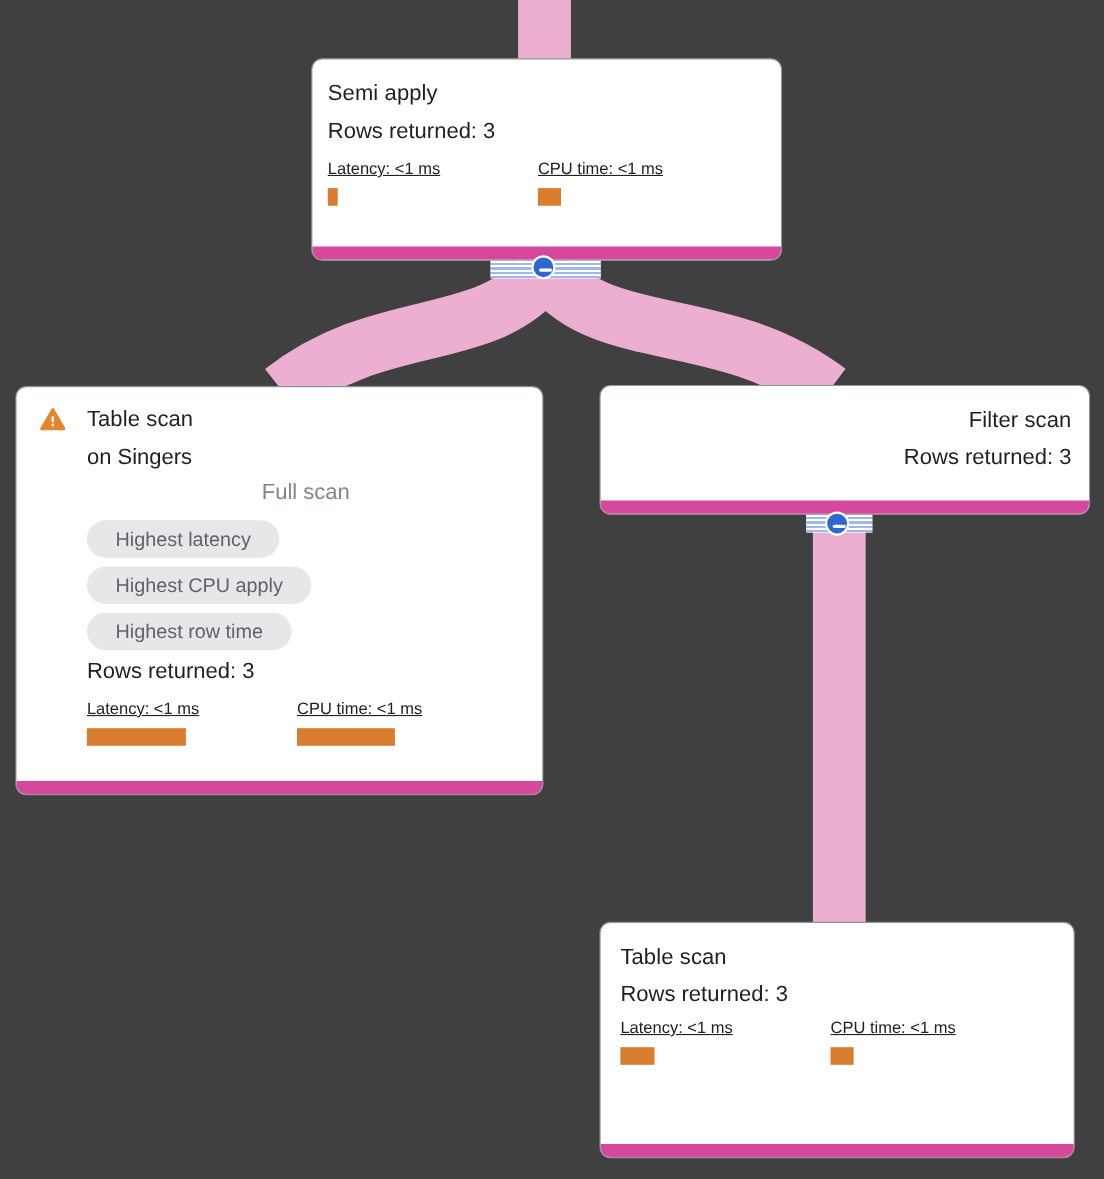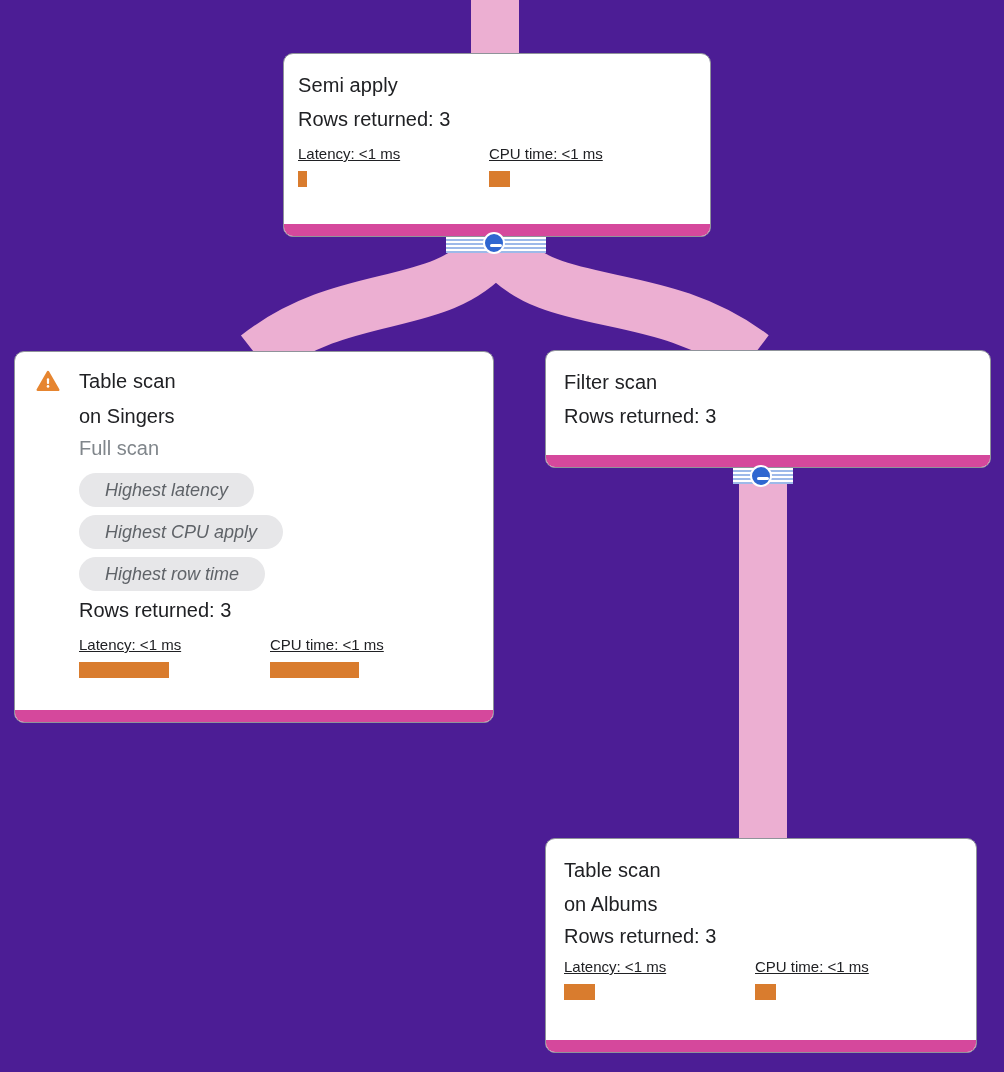--- a/index.html
+++ b/index.html
@@ -5,21 +5,21 @@
   html, body { margin: 0; padding: 0; }
   body {
     font-family: "Liberation Sans", sans-serif;
     background: #f0f2f4;
     -webkit-font-smoothing: antialiased;
   }
   .canvas {
     position: relative;
     width: 1004px;
     height: 1072px;
-    background: #4c1d95;
+    background: #404040;
     overflow: hidden;
   }
   svg.edges {
     position: absolute;
     inset: 0;
     width: 1004px;
     height: 1072px;
   }
   
   .card {
@@ -38,21 +38,21 @@
     font-weight: 500;
     color: #202124;
     letter-spacing: 0.1px;
     margin-bottom: 11px;
   }
   .card-line {
     font-size: 20px;
     color: #202124;
     margin-bottom: 9px;
   }
-  .card-line.muted { color: #80868b; }
+  .card-line.muted { color: #80868b; text-align: center; }
   .metrics {
     display: flex;
     margin-top: 14px;
   }
   .metric { min-width: 191px; }
   .metric-label {
     font-size: 15px;
     color: #202124;
     margin-bottom: 9px;
     text-decoration: underline;
@@ -81,21 +81,21 @@
     display: inline-block;
     background: #e7e7e9;
     color: #5f6368;
     font-size: 18px;
     line-height: 34px;
     height: 34px;
     padding: 0 26px;
     border-radius: 17px;
     margin-bottom: 8px;
   }
-  .chip-stack { margin-bottom: 6px; font-style: italic; }
+  .chip-stack { margin-bottom: 6px; }
   .chip-stack .chip { display: table; }
   
   .connector {
     position: absolute;
   }
   .stripes {
     position: absolute;
     background: repeating-linear-gradient(
       to bottom,
       #ffffff 0px, #ffffff 2px,
@@ -186,39 +186,38 @@
         </div>
         <div class="metric">
           <div class="metric-label">CPU time: &lt;1 ms</div>
           <div class="metric-bar" style="width: 89px;"></div>
         </div>
       </div>
     </div>
     <div class="accent"></div>
   </div>
 
-  <div class="card" style="left:545px; top:350px; width:446px; height:118px;">
+  <div class="card" style="left:545px; top:350px; width:446px; height:118px;text-align:right;">
     <div class="card-body" style="padding-left:18px;">
       <div class="card-title">Filter scan</div>
       <div class="card-line">Rows returned: 3</div>
     </div>
     <div class="accent"></div>
   </div>
 
   <div class="connector">
     <div class="stripes" style="left:733px; top:468px; width:60px;"></div>
     <button class="collapse-btn" style="left:750px; top:465px;">
       <span class="minus"></span>
     </button>
   </div>
 
   <div class="card" style="left:545px; top:838px; width:432px; height:215px;">
     <div class="card-body" style="padding-left:18px;">
       <div class="card-title">Table scan</div>
-      <div class="card-line">on Albums</div>
       <div class="card-line">Rows returned: 3</div>
       <div class="metrics" style="margin-top:10px;">
         <div class="metric">
           <div class="metric-label">Latency: &lt;1 ms</div>
           <div class="metric-bar" style="width: 31px;"></div>
         </div>
         <div class="metric">
           <div class="metric-label">CPU time: &lt;1 ms</div>
           <div class="metric-bar" style="width: 21px;"></div>
         </div>

